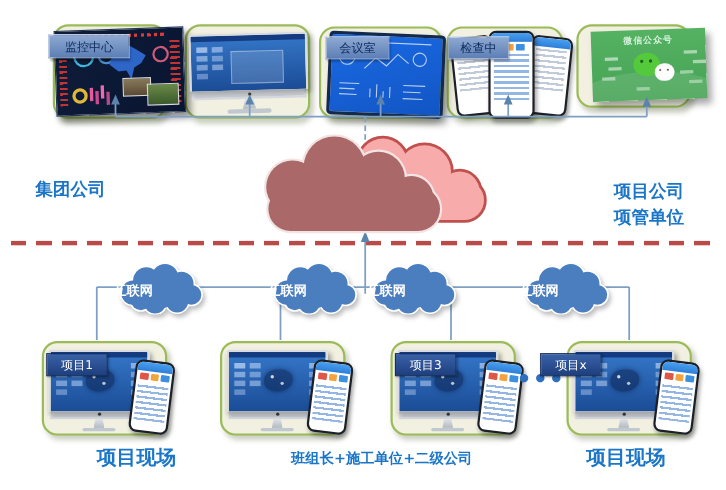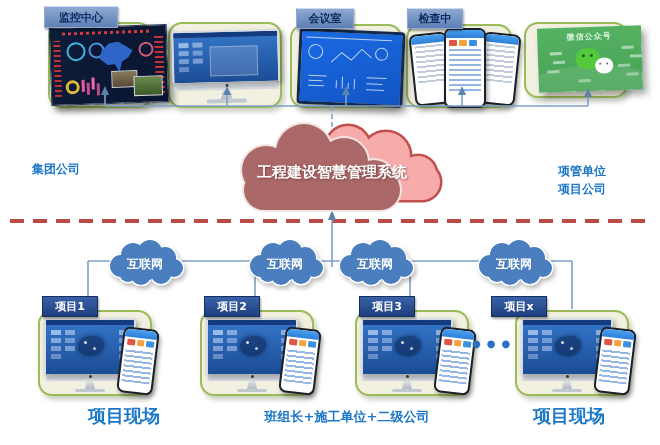--- a/index.html
+++ b/index.html
@@ -5,46 +5,46 @@
   html,body{margin:0;padding:0;background:#fff;}
   .canvas{position:relative;width:660px;height:445px;background:#fff;overflow:hidden;
           font-family:"DejaVu Sans","Liberation Sans",sans-serif;}
 
   
   .gbox{position:absolute;background:#f1f0e1;border:2px solid #9bbb59;border-radius:14px;
         box-shadow:3px 4px 5px rgba(110,120,80,.35);z-index:1;}
 
   
   .tab{position:absolute;display:flex;align-items:center;justify-content:center;
-       font-size:11px;font-weight:bold;z-index:5;box-shadow:1px 2px 2px rgba(0,0,0,.35);}
+       font-size:11px;font-weight:normal;z-index:5;box-shadow:1px 2px 2px rgba(0,0,0,.35);margin-top:25px;}
   .tab-top{background:linear-gradient(#8ea9d2,#5d7fb5);border:1px solid #93a9cc;border-top-color:#cfdcf0;color:#0d2a5e;}
   .tab-bot{background:linear-gradient(#3a62a8,#1e3f7e);border:1px solid #16305e;color:#fff;}
 
   
   .wires{position:absolute;left:0;top:0;z-index:4;pointer-events:none;}
 
   
   .divider{position:absolute;left:10px;top:219px;width:642px;height:4px;z-index:1;
            background:repeating-linear-gradient(90deg,#b94a48 0 14px,transparent 14px 23px);}
 
   
   .main-cloud{position:absolute;left:228px;top:122px;z-index:5;}
   .cloud-text{position:absolute;left:240px;top:163px;width:184px;text-align:center;z-index:6;
               color:#fff;font-weight:bold;font-size:15px;text-shadow:1px 1px 2px rgba(90,40,40,.55);}
 
   
-  .side-label{position:absolute;z-index:2;color:#1b76c8;font-weight:bold;font-size:12px;line-height:1.5;}
+  .side-label{position:absolute;z-index:2;color:#1b76c8;font-weight:bold;font-size:16px;line-height:1.5;}
   .caption{position:absolute;z-index:2;color:#1b76c8;font-weight:bold;text-align:center;}
   .caption.big{font-size:18px;}
   .caption.small{font-size:13px;}
 
   
   .netcloud{position:absolute;width:84px;height:46px;z-index:6;}
   .netcloud svg{filter:drop-shadow(2px 3px 2px rgba(0,0,0,.25));}
-  .netcloud .nc-label{position:absolute;left:0;top:16px;width:100%;text-align:center;
+  .netcloud .nc-label{position:absolute;left:0;top:16px;width:100%;
                       color:#fff;font-weight:bold;font-size:12px;}
 
   
   .dev{position:absolute;z-index:3;}
 
   
   .mon-dash{left:50px;top:26px;width:116px;height:76px;transform:rotate(-2deg);
             background:linear-gradient(120deg,#0e1d3a,#091430);border:1px solid #223456;
             box-shadow:4px 5px 7px rgba(0,0,0,.45);}
   .mon-dash>div{position:absolute;}
@@ -286,28 +286,27 @@
       <rect x="16" y="48" width="156" height="40" rx="20"></rect>
     </g>
     <g fill="#aa6868">
       <circle cx="38" cy="48" r="24"></circle>
         <circle cx="76" cy="30" r="28"></circle>
         <circle cx="116" cy="40" r="24"></circle>
         <circle cx="146" cy="58" r="20"></circle>
       <rect x="16" y="48" width="156" height="40" rx="20"></rect>
     </g>
   </svg>
-  <div class="cloud-text">工程建设智慧管理系统</div>
 
   <div class="side-label" style="left:32px;top:160px;width:110px;">
     <div>集团公司</div>
   </div>
   <div class="side-label" style="left:558px;top:162px;width:100px;">
+    <div>项目公司</div>
     <div>项管单位</div>
-    <div>项目公司</div>
   </div>
 
   <div class="netcloud" style="left:103px;top:240px;">
     <svg width="84" height="46" viewBox="0 0 84 46">
       <g fill="#4a7ebe" stroke="#fff" stroke-width="3">
         <circle cx="18" cy="26" r="11"></circle>
           <circle cx="30" cy="15" r="12"></circle>
           <circle cx="47" cy="12" r="12"></circle>
         <circle cx="62" cy="18" r="11"></circle>
           <circle cx="71" cy="28" r="9"></circle>
@@ -499,21 +498,20 @@
       <div class="chips">
         <span class="chip c-red"></span>
         <span class="chip c-org"></span>
         <span class="chip c-blu"></span>
       </div>
       <div class="plines"></div>
     </div>
   </div>
 
   <div class="tab tab-bot" style="left:42px;top:296px;width:54px;height:19px;">项目1</div>
-  <div class="tab tab-bot" style="left:204px;top:296px;width:54px;height:19px;">项目2</div>
   <div class="tab tab-bot" style="left:359px;top:296px;width:54px;height:19px;">项目3</div>
   <div class="tab tab-bot" style="left:491px;top:296px;width:54px;height:19px;">项目x</div>
 
   <div class="dots">●●●</div>
 
   <div class="caption big" style="left:66px;top:404px;width:116px;">项目现场</div>
   <div class="caption small" style="left:252px;top:408px;width:190px;">班组长+施工单位+二级公司</div>
   <div class="caption big" style="left:514px;top:404px;width:110px;">项目现场</div>
 
 </div>

